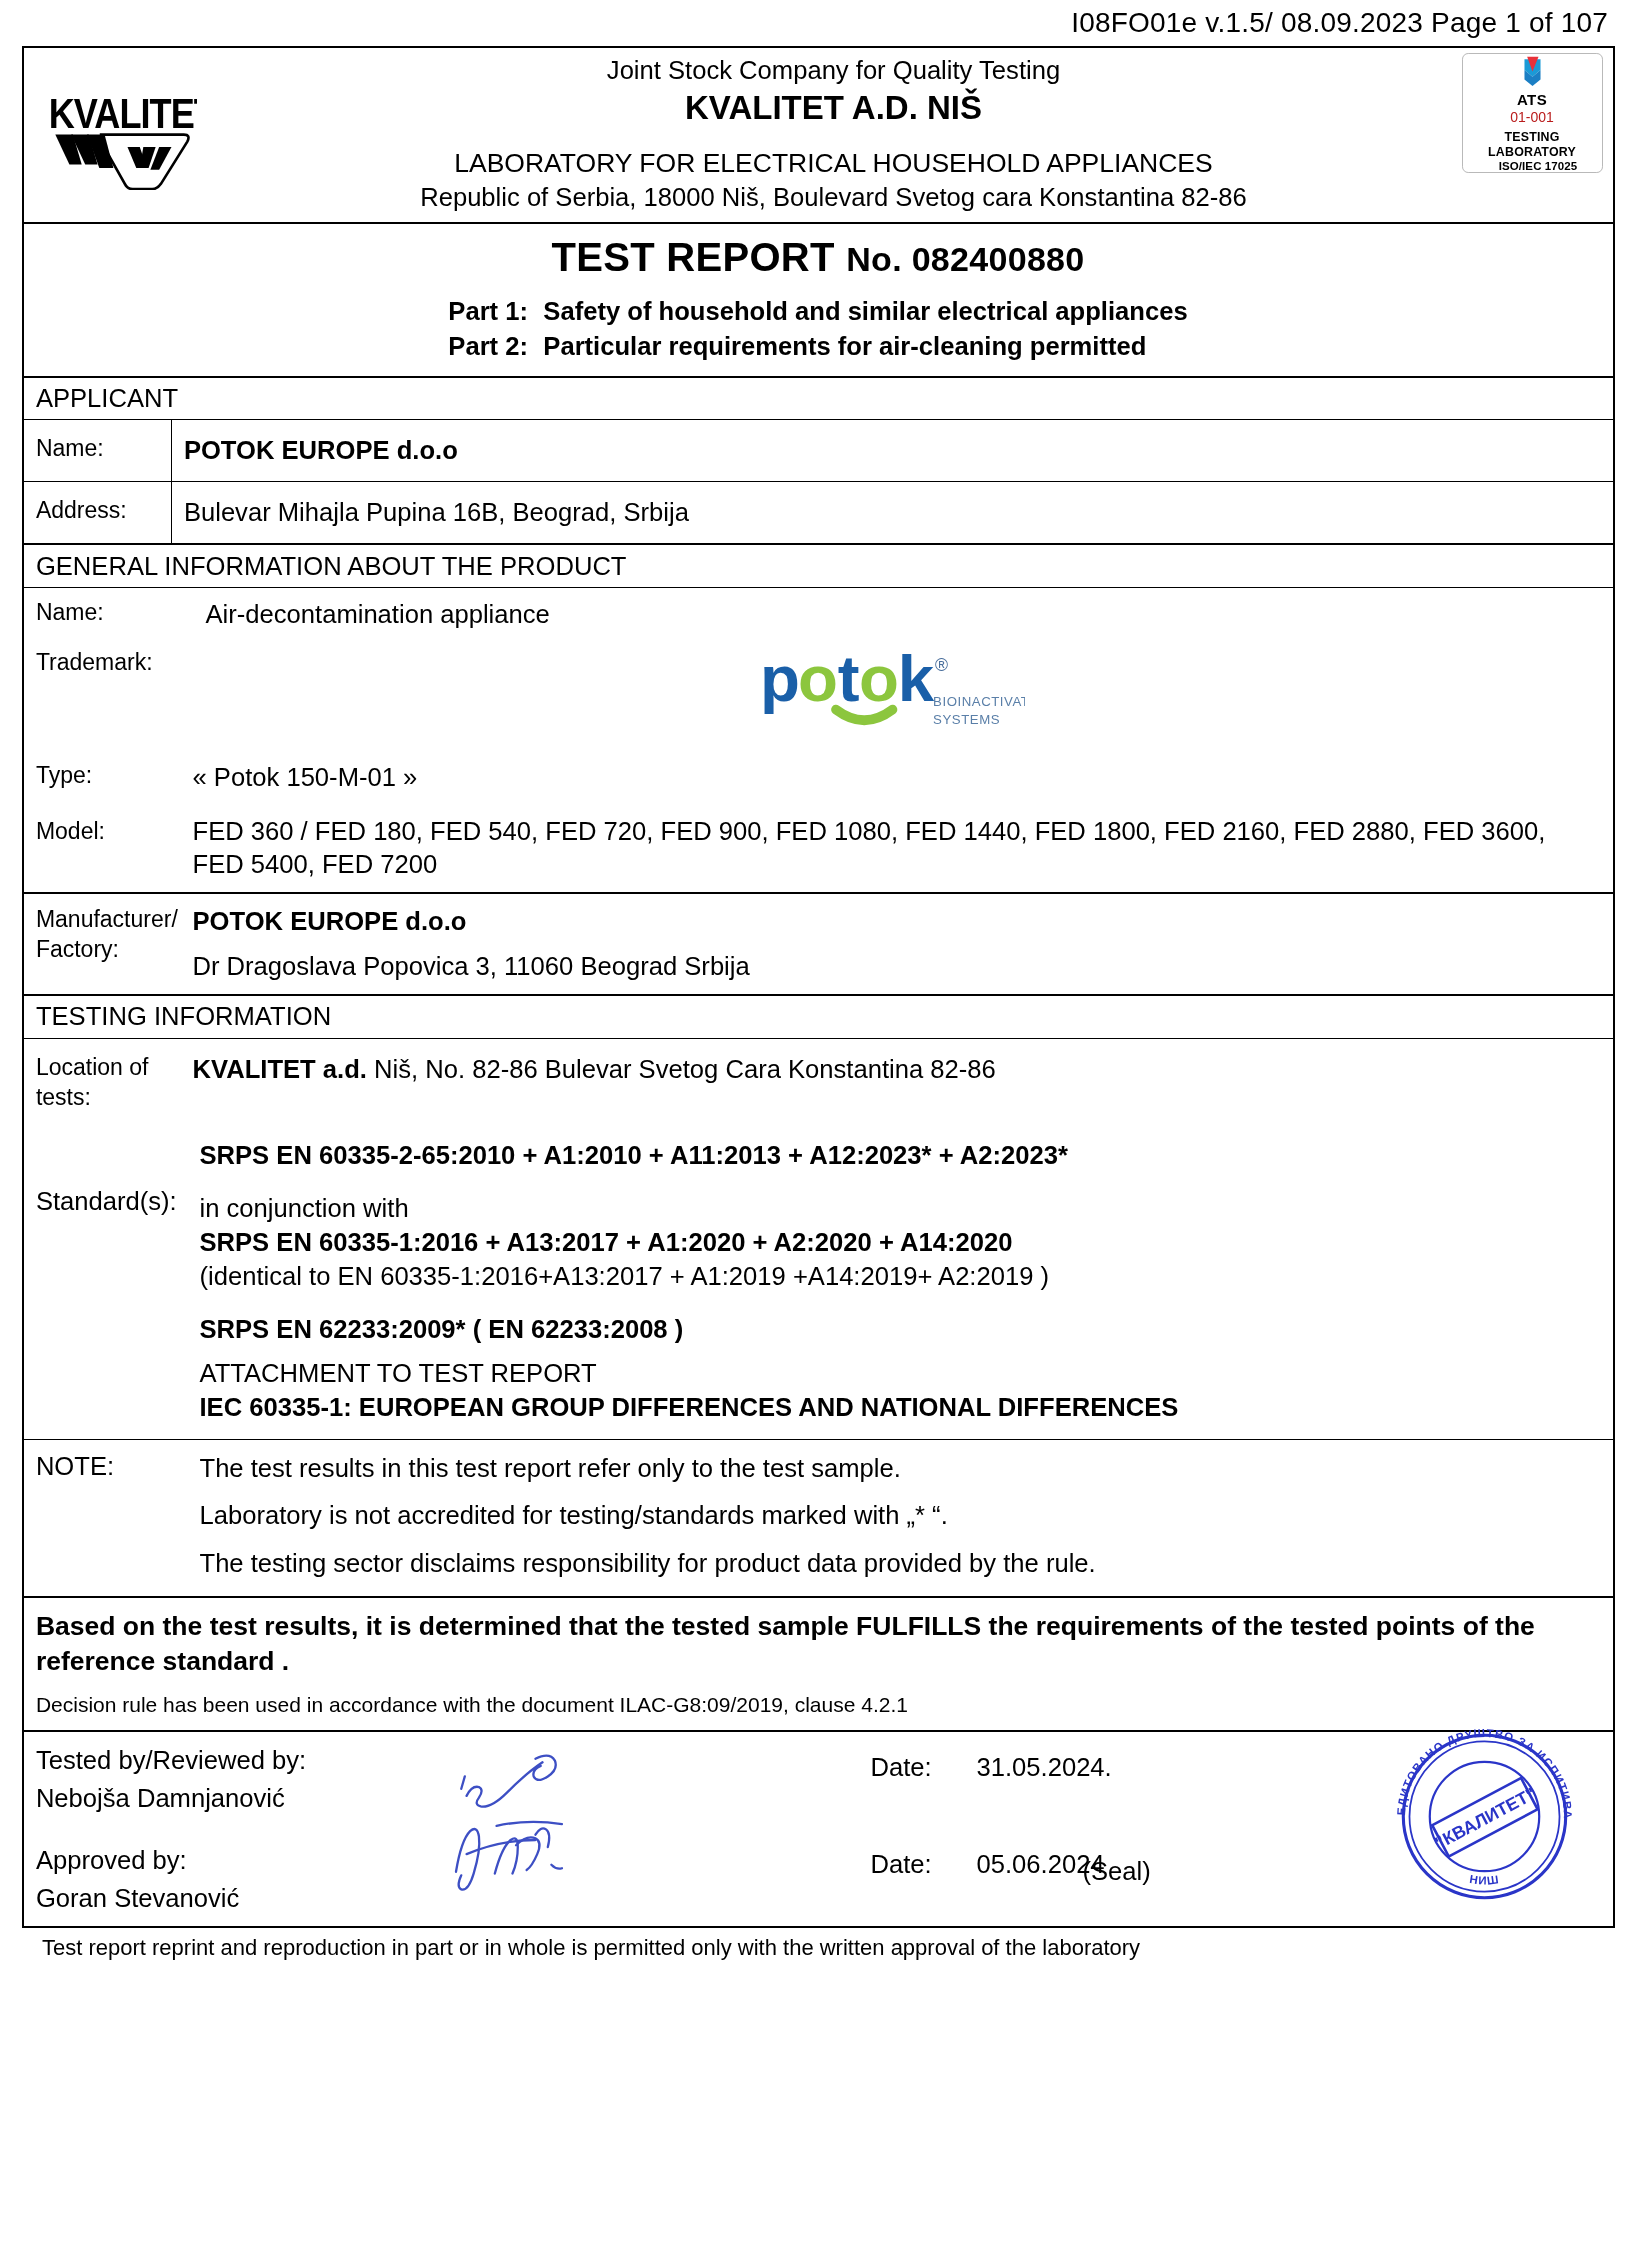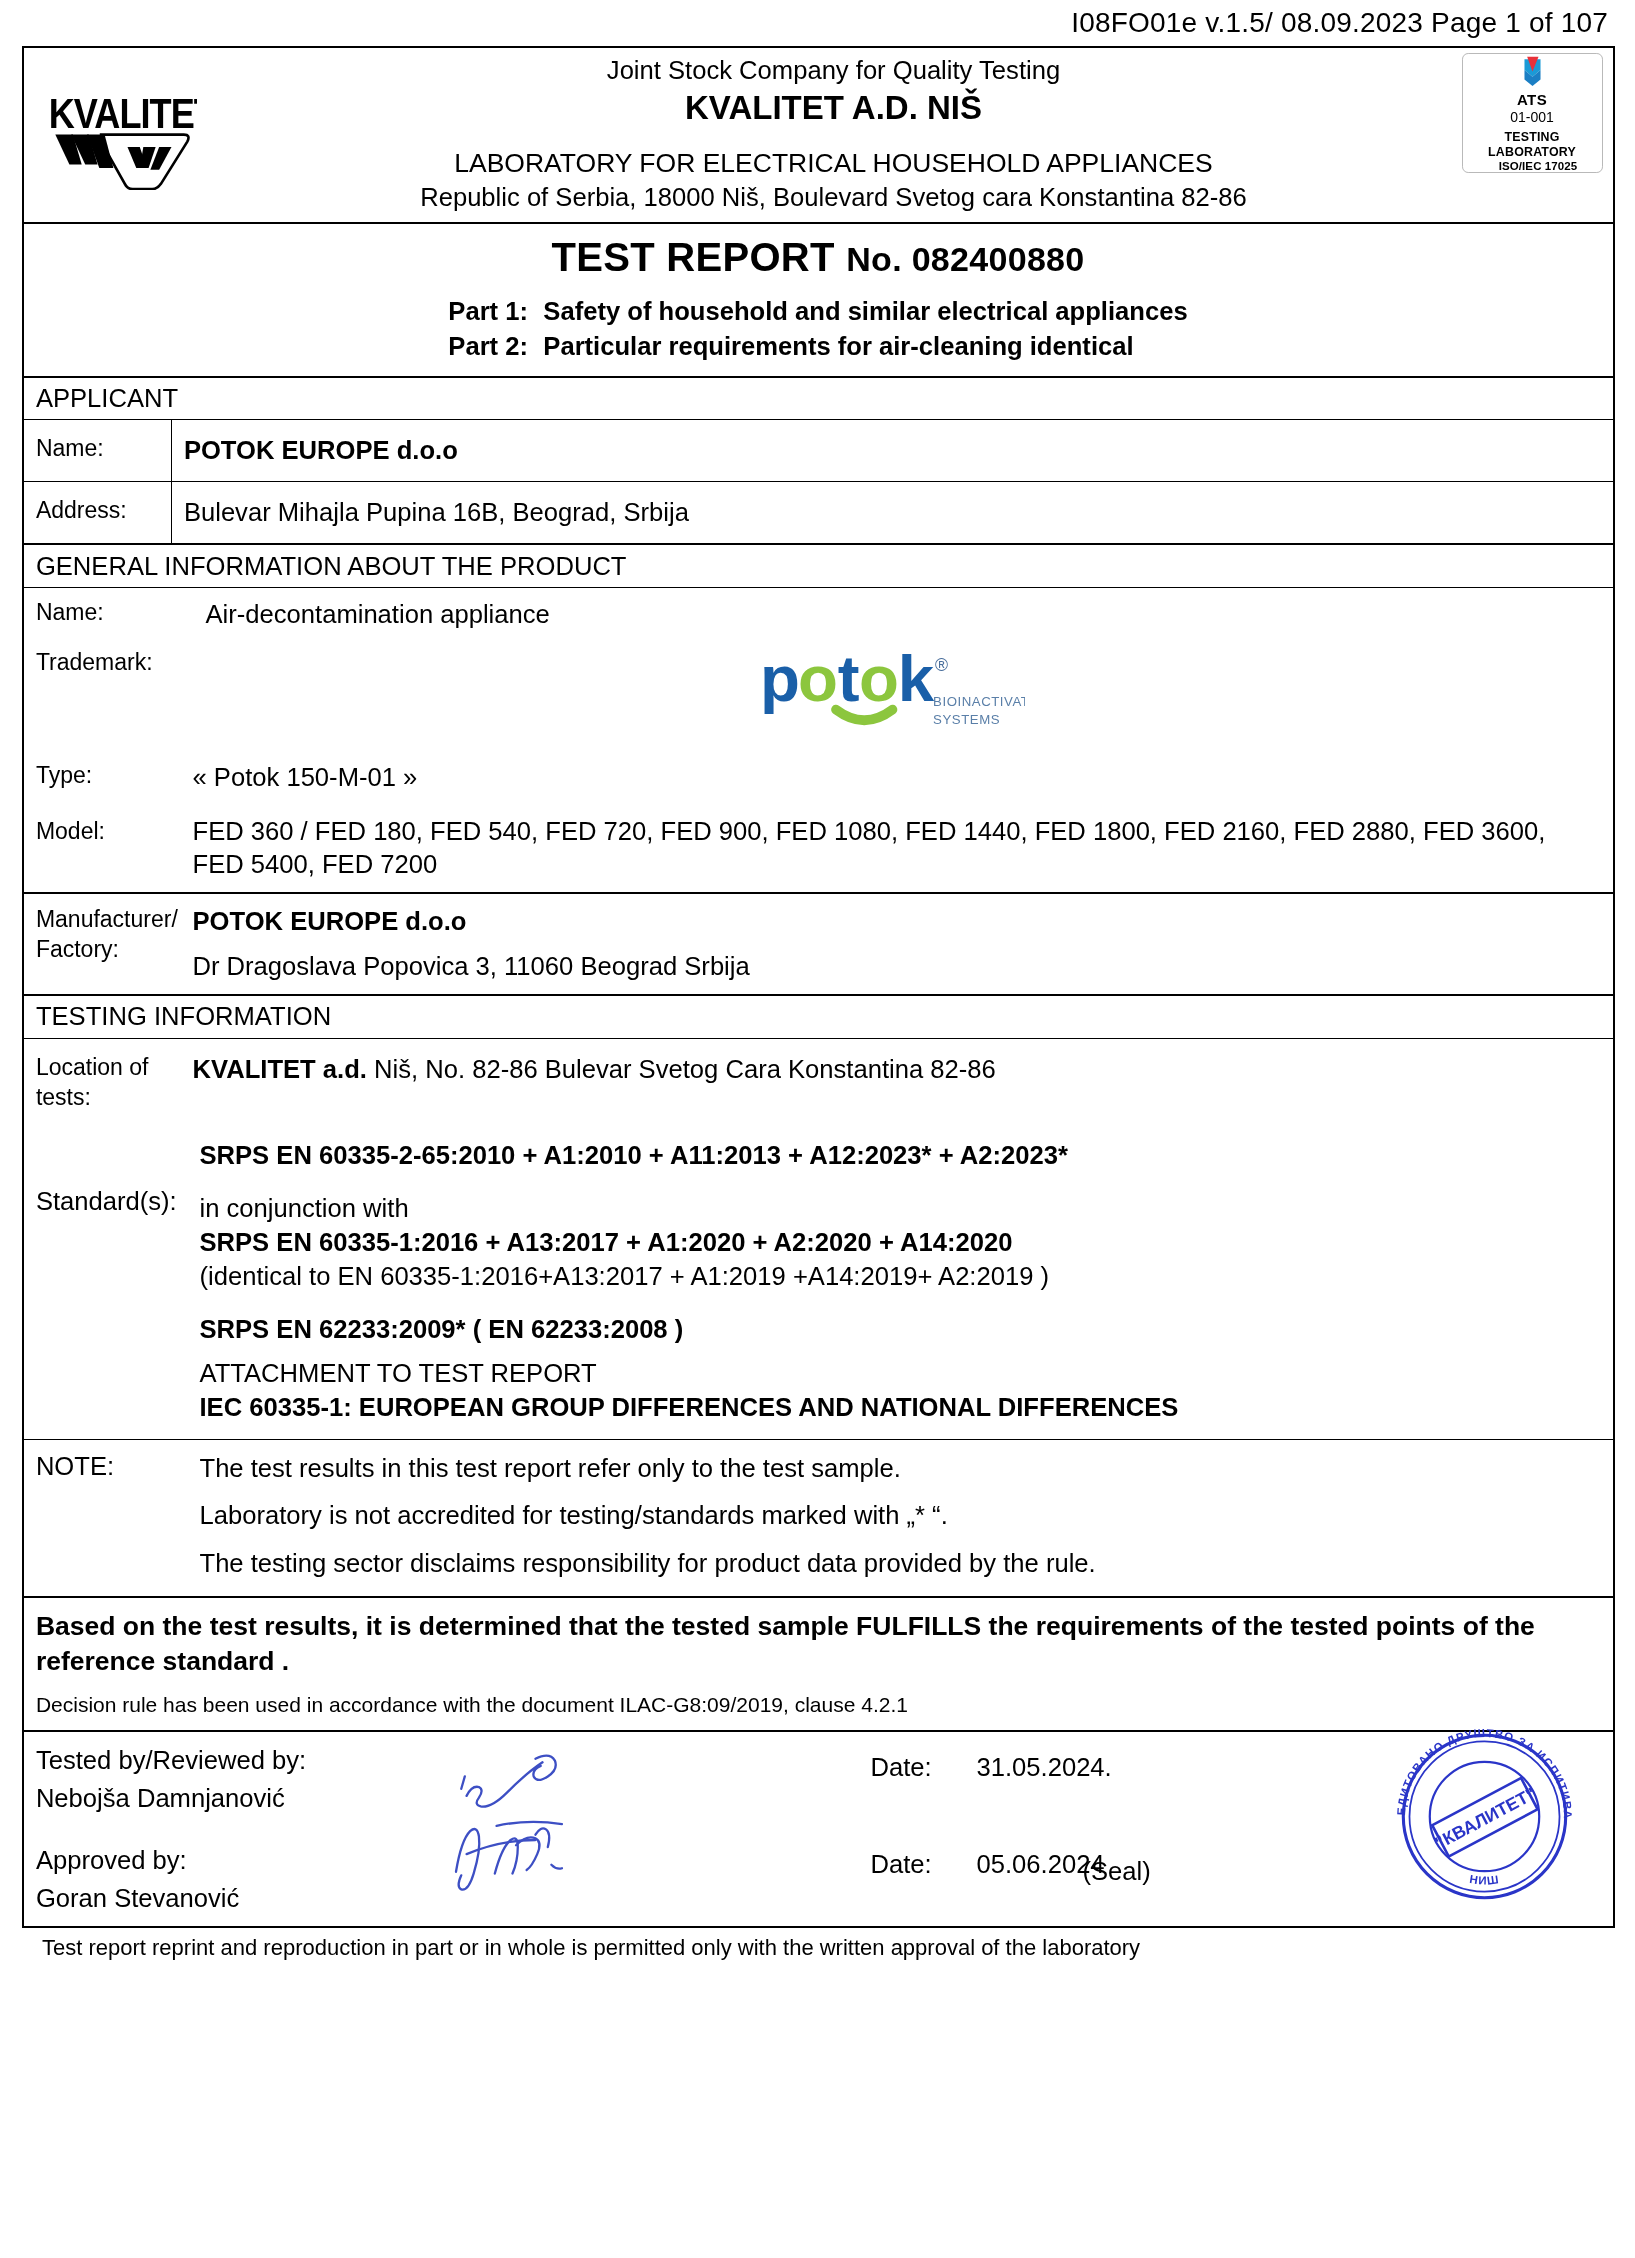--- a/index.html
+++ b/index.html
@@ -66,21 +66,21 @@
   .ats-box {
     border: 0.9px solid #b9b9b9;
     border-radius: 6.2px;
     width: 141px; height: 120px;
     display: flex; flex-direction: column;
     align-items: center; justify-content: center;
     background: #fff;
   }
   .ats-mark { width: 39px; height: 46px; }
   .ats-name { font-size: 15px; font-weight: bold; letter-spacing: 0.4px; margin-top: 1.8px; }
-  .ats-code { font-size: 14px; margin-top: 0.9px; color: #000000; }
+  .ats-code { font-size: 14px; margin-top: 0.9px; color: #b91c1c; }
   .ats-sub  { font-size: 12.4px; font-weight: bold; line-height: 1.22; text-align: center; margin-top: 5.3px; letter-spacing: 0.2px; }
   .ats-iso  { font-size: 11.5px; font-weight: bold; letter-spacing: 0.1px; margin-left: 12px; }
 
   
   .title-band {
     border-bottom: 2.6px solid #000;
     padding: 10.6px 0 12.4px 0;
     text-align: center;
   }
   .title-main { font-size: 40px; font-weight: bold; letter-spacing: 0.3px; }
@@ -236,21 +236,21 @@
         <span>TEST REPORT</span>
         <span class="tnum">No. 082400880</span>
       </div>
       <div class="parts">
         <div class="part-row">
           <span class="part-lbl">Part 1:</span>
           <span>Safety of household and similar electrical appliances</span>
         </div>
         <div class="part-row">
           <span class="part-lbl">Part 2:</span>
-          <span>Particular requirements for air-cleaning identical</span>
+          <span>Particular requirements for air-cleaning permitted</span>
         </div>
       </div>
     </div>
 
     <div class="sec-head">APPLICANT</div>
     <div class="applicant-grid">
       <div class="row">
         <div class="lbl div">Name:</div>
         <div class="val b">POTOK EUROPE d.o.o</div>
       </div>

